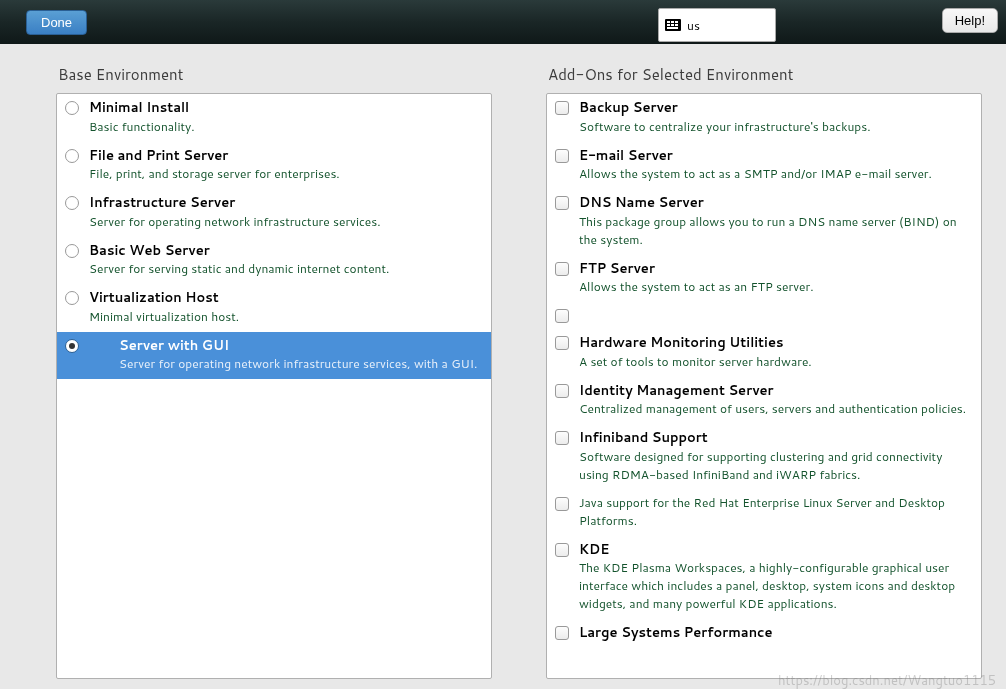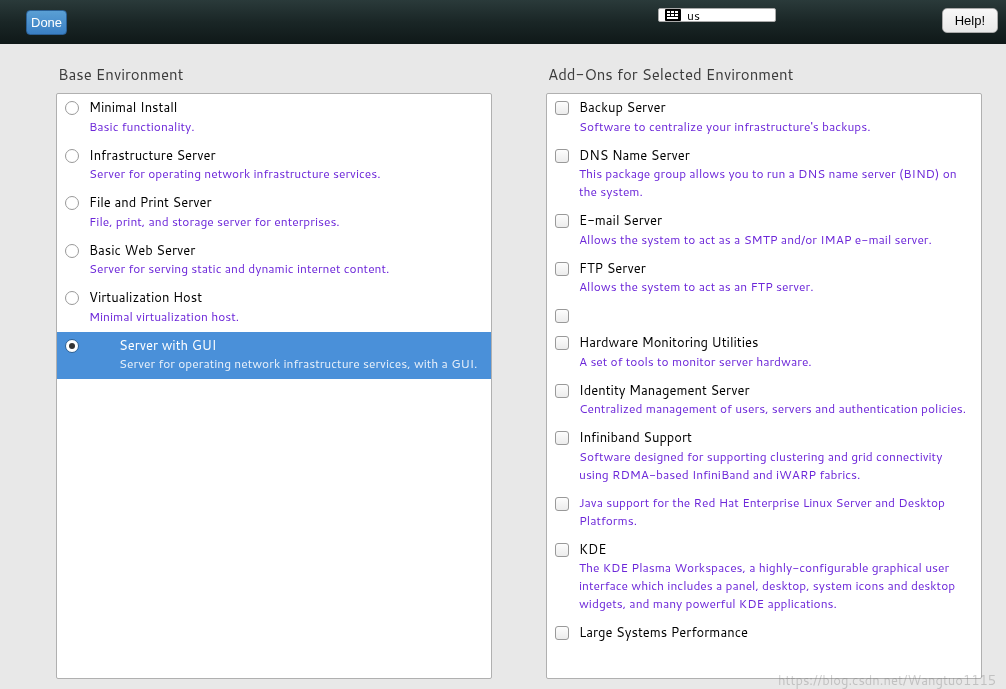--- a/index.html
+++ b/index.html
@@ -17,35 +17,35 @@
   display: flex;
   align-items: center;
   padding: 0 6px;
   position: relative;
 }
 .done-btn {
   background: linear-gradient(to bottom, #5a9fd4, #3a7fc4);
   border: 1px solid #2a5f94;
   border-radius: 4px;
   color: #fff;
-  padding: 4px 4px;
+  padding: 4px 14px;
   font-size: 13px;
   cursor: pointer;
   margin-left: 20px;
 }
 .keyboard-indicator {
   position: absolute;
   left: 658px;
   top: 8px;
   background: #fff;
   border: 1px solid #aaa;
   border-radius: 2px;
   padding: 3px 6px;
   width: 118px;
-  height: 14px;
+  height: 34px;
   display: flex;
   align-items: center;
   gap: 6px;
   font-size: 12px;
 }
 .help-btn {
   position: absolute;
   right: 8px;
   top: 8px;
   background: linear-gradient(to bottom, #f8f8f8, #e8e8e8);
@@ -109,22 +109,22 @@
 .item.selected .radio.checked::after { background: #333; }
 .checkbox {
   width: 14px; height: 14px;
   border: 1px solid #999;
   border-radius: 3px;
   background: linear-gradient(to bottom,#fdfdfd,#ececec);
   margin-top: 3px;
   flex-shrink: 0;
 }
 .item-body { flex: 1; min-width: 0; }
-.item-title { font-weight: normal; font-size: 13px; line-height: 1.5; }
-.item-desc { font-size: 12px; color: #6d28d9; line-height: 1.5; }
+.item-title { font-weight: bold; font-size: 13px; line-height: 1.5; }
+.item-desc { font-size: 12px; color: #14532d; line-height: 1.5; }
 .item.selected .item-desc { color: #e8f0fa; }
 .kbd-icon {
   width: 16px; height: 12px;
   background: #000;
   border-radius: 1px;
   position: relative;
   display: inline-block;
 }
 .kbd-icon::after {
   content: "";
@@ -170,29 +170,29 @@
         <div class="item">
           <span class="radio"></span>
           <div class="item-body">
             <div class="item-title">Minimal Install</div>
             <div class="item-desc">Basic functionality.</div>
           </div>
         </div>
         <div class="item">
           <span class="radio"></span>
           <div class="item-body">
+            <div class="item-title">File and Print Server</div>
+            <div class="item-desc">File, print, and storage server for enterprises.</div>
+          </div>
+        </div>
+        <div class="item">
+          <span class="radio"></span>
+          <div class="item-body">
             <div class="item-title">Infrastructure Server</div>
             <div class="item-desc">Server for operating network infrastructure services.</div>
-          </div>
-        </div>
-        <div class="item">
-          <span class="radio"></span>
-          <div class="item-body">
-            <div class="item-title">File and Print Server</div>
-            <div class="item-desc">File, print, and storage server for enterprises.</div>
           </div>
         </div>
         <div class="item">
           <span class="radio"></span>
           <div class="item-body">
             <div class="item-title">Basic Web Server</div>
             <div class="item-desc">Server for serving static and dynamic internet content.</div>
           </div>
         </div>
         <div class="item">
@@ -217,29 +217,29 @@
         <div class="item">
           <span class="checkbox"></span>
           <div class="item-body">
             <div class="item-title">Backup Server</div>
             <div class="item-desc">Software to centralize your infrastructure's backups.</div>
           </div>
         </div>
         <div class="item">
           <span class="checkbox"></span>
           <div class="item-body">
+            <div class="item-title">E-mail Server</div>
+            <div class="item-desc">Allows the system to act as a SMTP and/or IMAP e-mail server.</div>
+          </div>
+        </div>
+        <div class="item">
+          <span class="checkbox"></span>
+          <div class="item-body">
             <div class="item-title">DNS Name Server</div>
             <div class="item-desc">This package group allows you to run a DNS name server (BIND) on the system.</div>
-          </div>
-        </div>
-        <div class="item">
-          <span class="checkbox"></span>
-          <div class="item-body">
-            <div class="item-title">E-mail Server</div>
-            <div class="item-desc">Allows the system to act as a SMTP and/or IMAP e-mail server.</div>
           </div>
         </div>
         <div class="item">
           <span class="checkbox"></span>
           <div class="item-body">
             <div class="item-title">FTP Server</div>
             <div class="item-desc">Allows the system to act as an FTP server.</div>
           </div>
         </div>
         <div class="item">

